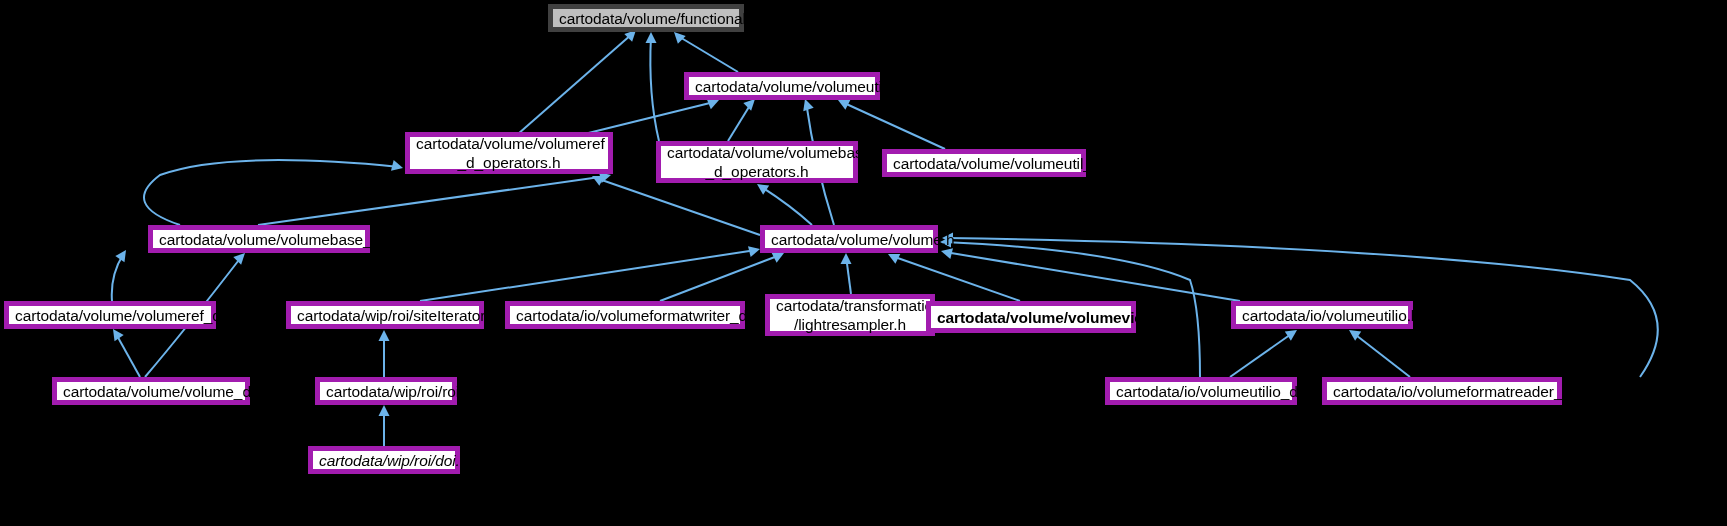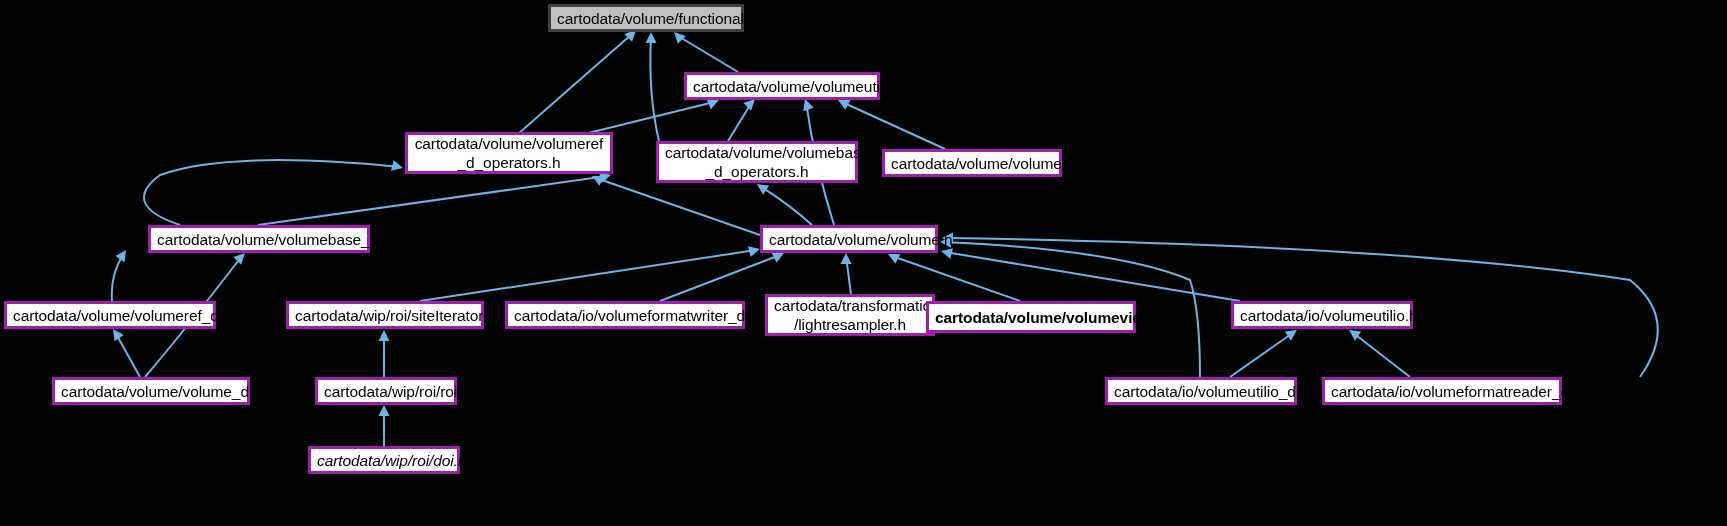--- a/index.html
+++ b/index.html
@@ -23,21 +23,21 @@
     left: 0;
     top: 0;
     width: 1727px;
     height: 526px;
     pointer-events: none;
   }
   .node {
     position: absolute;
     box-sizing: border-box;
     background: #ffffff;
-    border: 3px solid #a21caf;
+    border: 5px solid #a21caf;
     color: #000000;
     font-size: 15.5px;
     line-height: 19px;
     text-align: center;
     display: flex;
     align-items: center;
     justify-content: center;
     white-space: pre-line;
     padding: 0 6px;
     letter-spacing: -0.1px;
@@ -107,21 +107,21 @@
       <polygon points="384,330 389.5,341 378.5,341" fill="#6cb3ea"></polygon>
       <path d="M 384,446 L 384,408" fill="none" stroke="#6cb3ea" stroke-width="2"></path>
       <polygon points="384,405 389.5,416 378.5,416" fill="#6cb3ea"></polygon>
     </svg>
 <div class="node root" style="left: 548px; top: 4px; width: 196px; height: 28px;"><span class="node-label">cartodata/volume/functional.h</span></div>
     <div class="node" style="left: 684px; top: 72px; width: 196px; height: 28px;"><span class="node-label">cartodata/volume/volumeutil.h</span></div>
     <div class="node" style="left: 405px; top: 132px; width: 208px; height: 42px;"><span class="node-label">cartodata/volume/volumeref
 _d_operators.h</span></div>
     <div class="node" style="left: 612px; top: 141px; width: 202px; height: 42px; margin-left: 44px;"><span class="node-label">cartodata/volume/volumebase
 _d_operators.h</span></div>
-    <div class="node" style="left: 882px; top: 149px; width: 180px; height: 28px;"><span class="node-label">cartodata/volume/volumeutil_d.h</span></div>
+    <div class="node" style="left: 882px; top: 149px; width: 204px; height: 28px;"><span class="node-label">cartodata/volume/volumeutil_d.h</span></div>
     <div class="node" style="left: 148px; top: 225px; width: 222px; height: 28px;"><span class="node-label">cartodata/volume/volumebase_d.h</span></div>
     <div class="node" style="left: 760px; top: 225px; width: 178px; height: 28px;"><span class="node-label">cartodata/volume/volume.h</span></div>
     <div class="node" style="left: 4px; top: 301px; width: 212px; height: 28px;"><span class="node-label">cartodata/volume/volumeref_d.h</span></div>
     <div class="node" style="left: 505px; top: 301px; width: 240px; height: 28px;"><span class="node-label">cartodata/io/volumeformatwriter_d.h</span></div>
     <div class="node" style="left: 286px; top: 301px; width: 198px; height: 28px;"><span class="node-label">cartodata/wip/roi/siteIterator.h</span></div>
     <div class="node" style="left: 765px; top: 294px; width: 170px; height: 42px;"><span class="node-label">cartodata/transformation
 /lightresampler.h</span></div>
     <div class="node" style="left: 926px; top: 301px; width: 210px; height: 32px; font-weight: bold;"><span class="node-label">cartodata/volume/volumeview.h</span></div>
     <div class="node" style="left: 1231px; top: 301px; width: 182px; height: 28px;"><span class="node-label">cartodata/io/volumeutilio.h</span></div>
     <div class="node" style="left: 52px; top: 377px; width: 198px; height: 28px;"><span class="node-label">cartodata/volume/volume_d.h</span></div>

